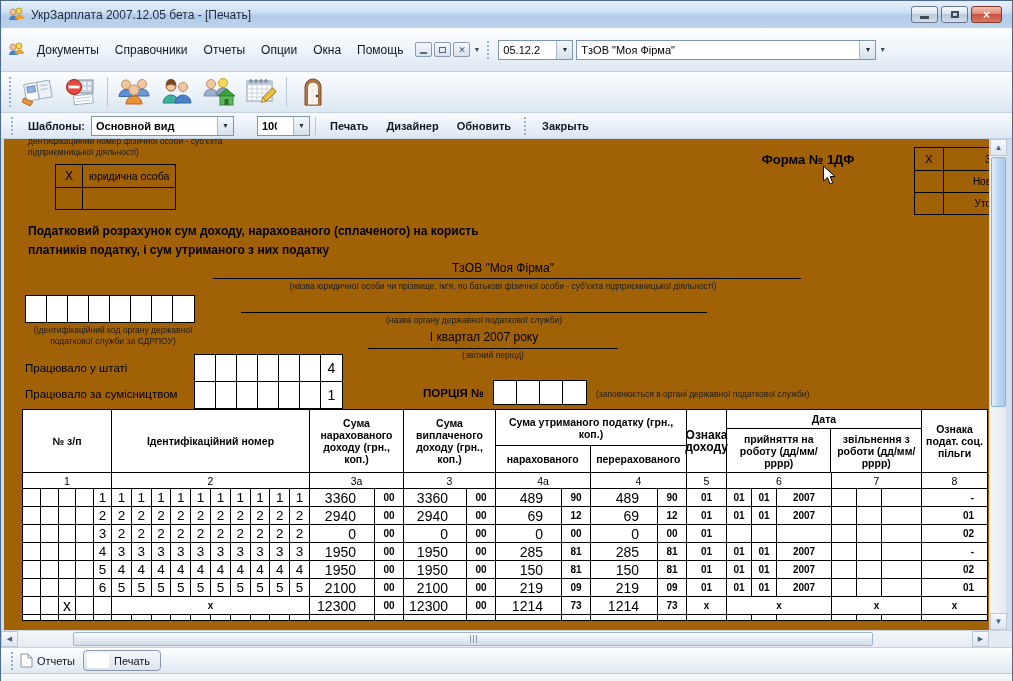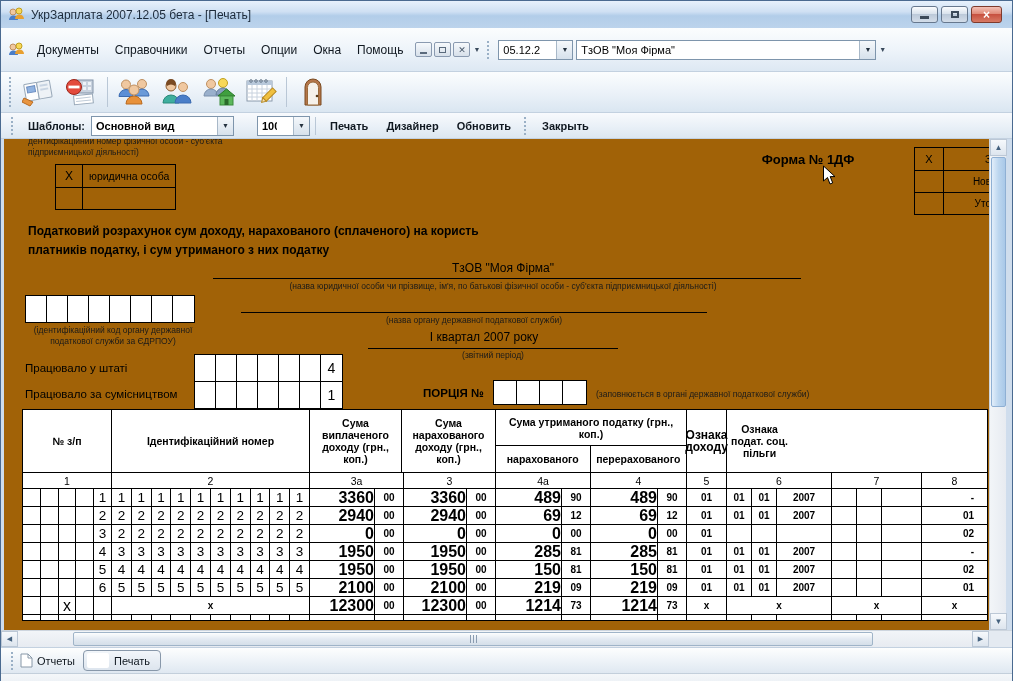--- a/index.html
+++ b/index.html
@@ -166,21 +166,21 @@
   .tnum>*:last-child{ border-right:none;}
   .trow{ height:18px;}
   .trow>*{ border-right:1px solid #000;}
   .trow>*:last-child{ border-right:none;}
   .trow.partial{ height:5px; border-bottom:none; overflow:hidden;}
   .tcell{ display:flex; align-items:stretch;}
   .sub{ flex:1; border-right:1px solid #000; display:flex;align-items:center;justify-content:center;}
   .sub:last-child{ border-right:none;}
   .sub.num,.sub.digit{ font-size:13.5px;}
   .amt{ flex:1; border-right:1px solid #000; display:flex;align-items:center;justify-content:flex-end;
-    padding-right:0; font-size:16px; font-weight:bold;}
+    padding-right:18px; font-size:14px; font-weight:normal;}
   .kop{ width:28px; display:flex;align-items:center;justify-content:center; font-size:10px; font-weight:bold;}
   .sign{ display:flex;align-items:center;justify-content:center; font-size:10px; font-weight:bold;}
   .dsub{ width:25px; border-right:1px solid #000; display:flex;align-items:center;justify-content:center;
     font-size:10px; font-weight:bold;}
   .dsub.wide{ width:auto; flex:1; border-right:none;}
   .benefit{ display:flex;align-items:center;justify-content:flex-end; padding-right:13px; font-size:10px; font-weight:bold;}
   .centercell{ display:flex;align-items:center;justify-content:center; font-size:10px; font-weight:bold;}
 
   .cursor-svg{ left:818px; top:26px; }
 </style>
@@ -462,42 +462,55 @@
       <div class="abs portion-caption note8">(заповнюється в органі державної податкової служби)</div>
 
       <div class="ttable">
         <div class="thead">
           <div class="hcell w1">
               <span>№ з/п</span>
             </div>
           <div class="hcell w2">
               <span>Ідентифікаційний номер</span>
             </div>
+          <div class="hcell w3">
+              <span>Сума нарахованого доходу (грн., коп.)</span>
+            </div>
           <div class="hcell w4">
               <span>Сума виплаченого доходу (грн., коп.)</span>
-            </div>
-          <div class="hcell w3">
-              <span>Сума нарахованого доходу (грн., коп.)</span>
             </div>
           <div class="hgroup wg56">
             <div class="gtop">
                 <span>Сума утриманого податку (грн., коп.)</span>
               </div>
             <div class="gsub">
               <div class="w5">
                   <span>нарахованого</span>
                 </div>
               <div class="w6">
                   <span>перерахованого</span>
                 </div>
             </div>
           </div>
           <div class="hcell w7">
               <span>Ознака доходу</span>
             </div>
+          <div class="hgroup wg89">
+            <div class="gtop">
+                <span>Дата</span>
+              </div>
+            <div class="gsub">
+              <div class="w8">
+                  <span>прийняття на роботу (дд/мм/рррр)</span>
+                </div>
+              <div class="w9">
+                  <span>звільнення з роботи (дд/мм/рррр)</span>
+                </div>
+            </div>
+          </div>
           <div class="hcell w10">
               <span>Ознака подат. соц. пільги</span>
             </div>
         </div>
         <div class="tnum" id="numbering-row">
             <div class="w1">1</div>
             <div class="w2">2</div>
             <div class="w3">3а</div>
             <div class="w4">3</div>
             <div class="w5">4а</div>

